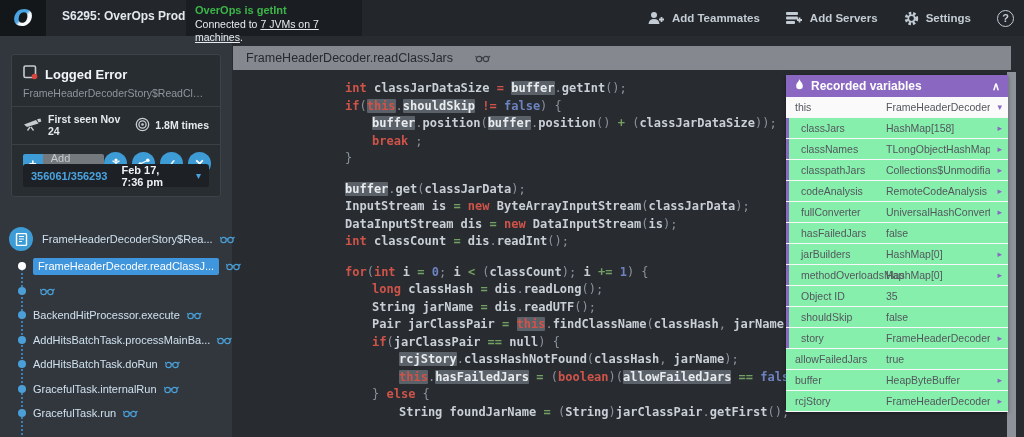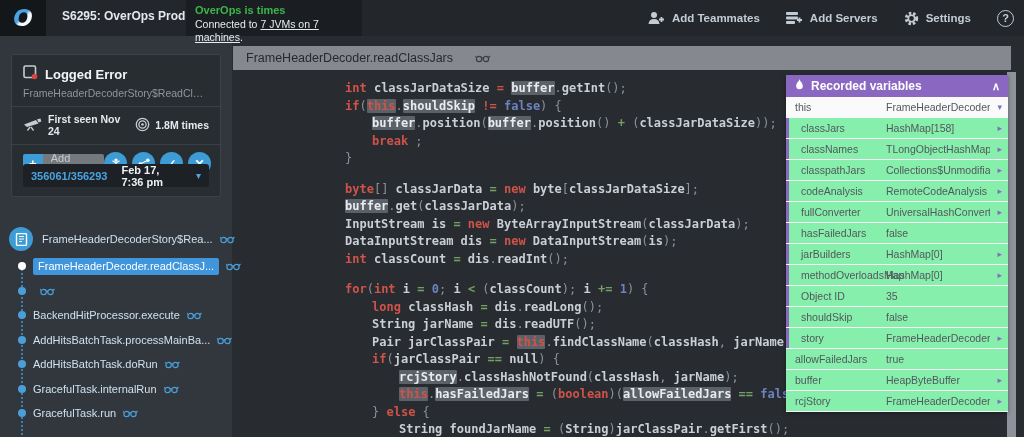--- a/index.html
+++ b/index.html
@@ -126,21 +126,21 @@
 
 <div class="topbar">
   <div class="logo-box">
     <span class="logo-glyph">O</span>
   </div>
   <div class="org-select">
     <span>S6295: OverOps Prod</span>
     <span class="org-caret">▾</span>
   </div>
   <div class="status-box">
-    <div class="status-title">OverOps is times</div>
+    <div class="status-title">OverOps is getInt</div>
     <div class="status-sub"><span>Connected to </span><a>7 JVMs on 7 machines</a><span>.</span></div>
   </div>
   <div class="tb-right">
     <div class="tb-item">
       <span>
         <svg width="17" height="14" viewBox="0 0 17 14">
             <circle cx="6" cy="4" r="3" fill="#c3ccd4"></circle>
             <path d="M0.5 13 q0.5-5 5.5-5 q5 0 5.5 5 Z" fill="#c3ccd4"></path>
             <path d="M13.5 6 v5 M11 8.5 h5" stroke="#c3ccd4" stroke-width="1.8"></path>
           </svg>
@@ -361,21 +361,20 @@
         </svg>
     </span>
   </div>
   <div class="code-body">
       <div class="code-line" style="padding-left: 113px;"><span class="c-k">int </span><span class="c-i">classJarDataSize </span><span class="c-r">= </span><span class="c-h">buffer</span><span class="c-p">.</span><span class="c-i">getInt</span><span class="c-p">();</span></div>
       <div class="code-line" style="padding-left: 113px;"><span class="c-k">if</span><span class="c-p">(</span><span class="c-t">this</span><span class="c-p">.</span><span class="c-h">shouldSkip</span><span class="c-r"> != </span><span class="c-l">false</span><span class="c-p">) {</span></div>
       <div class="code-line" style="padding-left: 140px;"><span class="c-h">buffer</span><span class="c-p">.</span><span class="c-i">position</span><span class="c-p">(</span><span class="c-h">buffer</span><span class="c-p">.</span><span class="c-i">position</span><span class="c-p">() </span><span class="c-o">+ </span><span class="c-p">(</span><span class="c-i">classJarDataSize</span><span class="c-p">));</span></div>
       <div class="code-line" style="padding-left: 140px;"><span class="c-k">break </span><span class="c-p">;</span></div>
       <div class="code-line" style="padding-left: 113px;"><span class="c-p">}</span></div>
       <div class="code-line blank" style="padding-left: 113px;"></div>
-      <div class="code-line" style="padding-left: 113px;"><span class="c-k">byte</span><span class="c-p">[] </span><span class="c-i">classJarData </span><span class="c-o">= </span><span class="c-k">new </span><span class="c-i">byte</span><span class="c-p">[</span><span class="c-i">classJarDataSize</span><span class="c-p">];</span></div>
       <div class="code-line" style="padding-left: 113px;"><span class="c-h">buffer</span><span class="c-p">.</span><span class="c-i">get</span><span class="c-p">(</span><span class="c-i">classJarData</span><span class="c-p">);</span></div>
       <div class="code-line" style="padding-left: 113px;"><span class="c-i">InputStream is </span><span class="c-o">= </span><span class="c-k">new </span><span class="c-i">ByteArrayInputStream</span><span class="c-p">(</span><span class="c-i">classJarData</span><span class="c-p">);</span></div>
       <div class="code-line" style="padding-left: 113px;"><span class="c-i">DataInputStream dis </span><span class="c-o">= </span><span class="c-k">new </span><span class="c-i">DataInputStream</span><span class="c-p">(</span><span class="c-i">is</span><span class="c-p">);</span></div>
       <div class="code-line" style="padding-left: 113px;"><span class="c-k">int </span><span class="c-i">classCount </span><span class="c-o">= </span><span class="c-i">dis</span><span class="c-p">.</span><span class="c-i">readInt</span><span class="c-p">();</span></div>
       <div class="code-line blank" style="padding-left: 113px;"></div>
       <div class="code-line" style="padding-left: 113px;"><span class="c-k">for</span><span class="c-p">(</span><span class="c-k">int </span><span class="c-i">i </span><span class="c-o">= </span><span class="c-l">0</span><span class="c-p">; </span><span class="c-i">i </span><span class="c-o">&lt; </span><span class="c-p">(</span><span class="c-i">classCount</span><span class="c-p">); </span><span class="c-i">i </span><span class="c-o">+= </span><span class="c-l">1</span><span class="c-p">) {</span></div>
       <div class="code-line" style="padding-left: 140px;"><span class="c-k">long </span><span class="c-i">classHash </span><span class="c-o">= </span><span class="c-i">dis</span><span class="c-p">.</span><span class="c-i">readLong</span><span class="c-p">();</span></div>
       <div class="code-line" style="padding-left: 140px;"><span class="c-i">String jarName </span><span class="c-o">= </span><span class="c-i">dis</span><span class="c-p">.</span><span class="c-i">readUTF</span><span class="c-p">();</span></div>
       <div class="code-line" style="padding-left: 140px;"><span class="c-i">Pair jarClassPair </span><span class="c-o">= </span><span class="c-t">this</span><span class="c-p">.</span><span class="c-i">findClassName</span><span class="c-p">(</span><span class="c-i">classHash</span><span class="c-p">, </span><span class="c-i">jarName</span><span class="c-p">, </span><span class="c-h">rcjStory</span><span class="c-p">);</span></div>
       <div class="code-line" style="padding-left: 140px;"><span class="c-k">if</span><span class="c-p">(</span><span class="c-i">jarClassPair </span><span class="c-o">== </span><span class="c-i">null</span><span class="c-p">) {</span></div>

